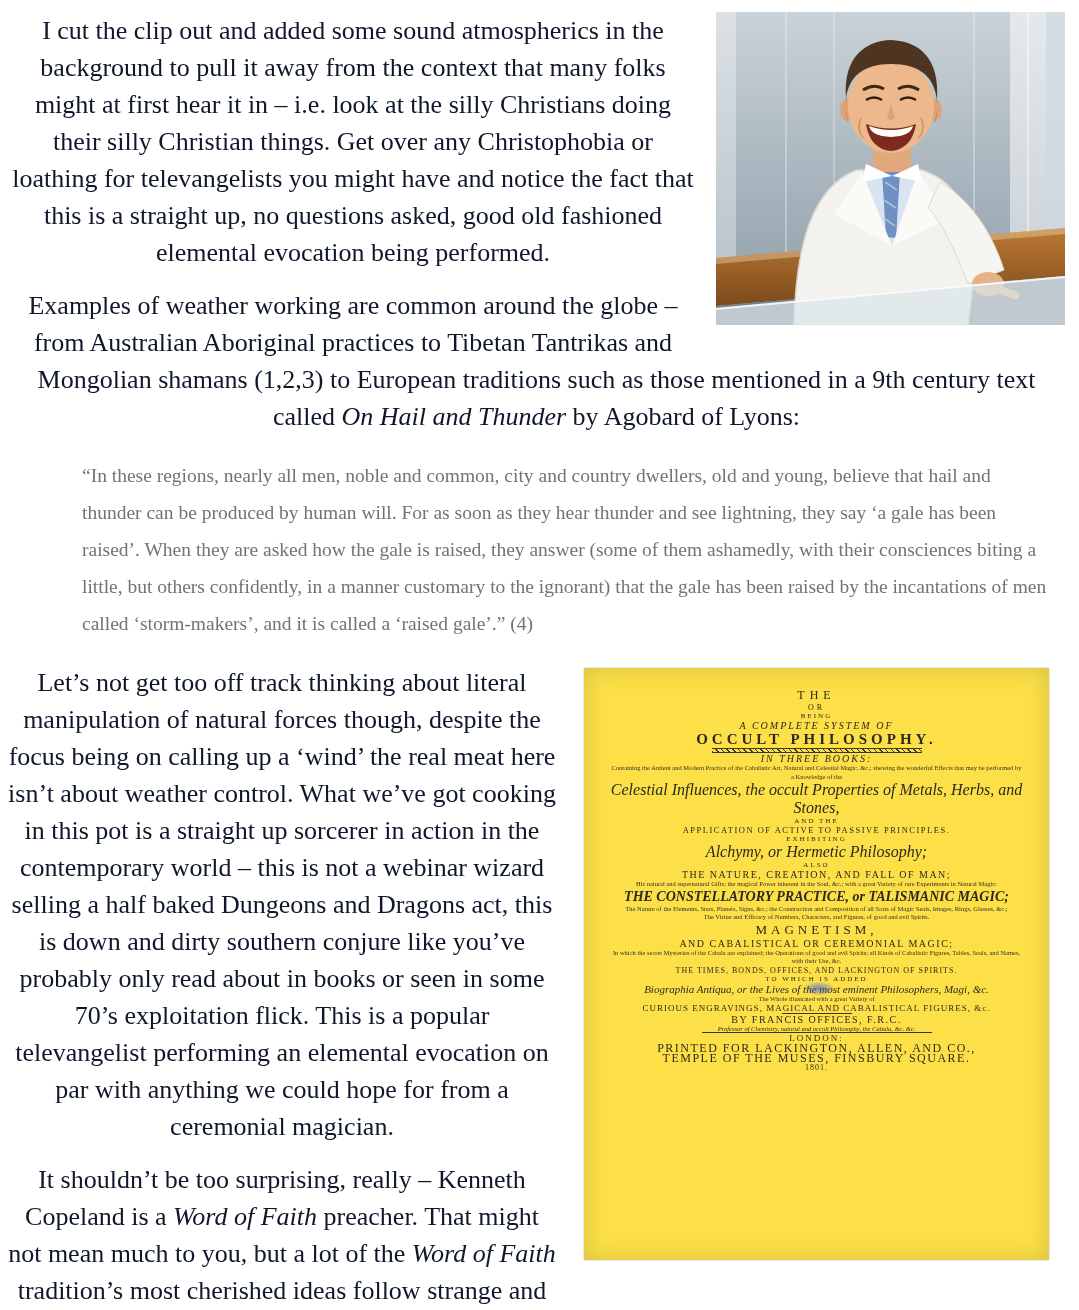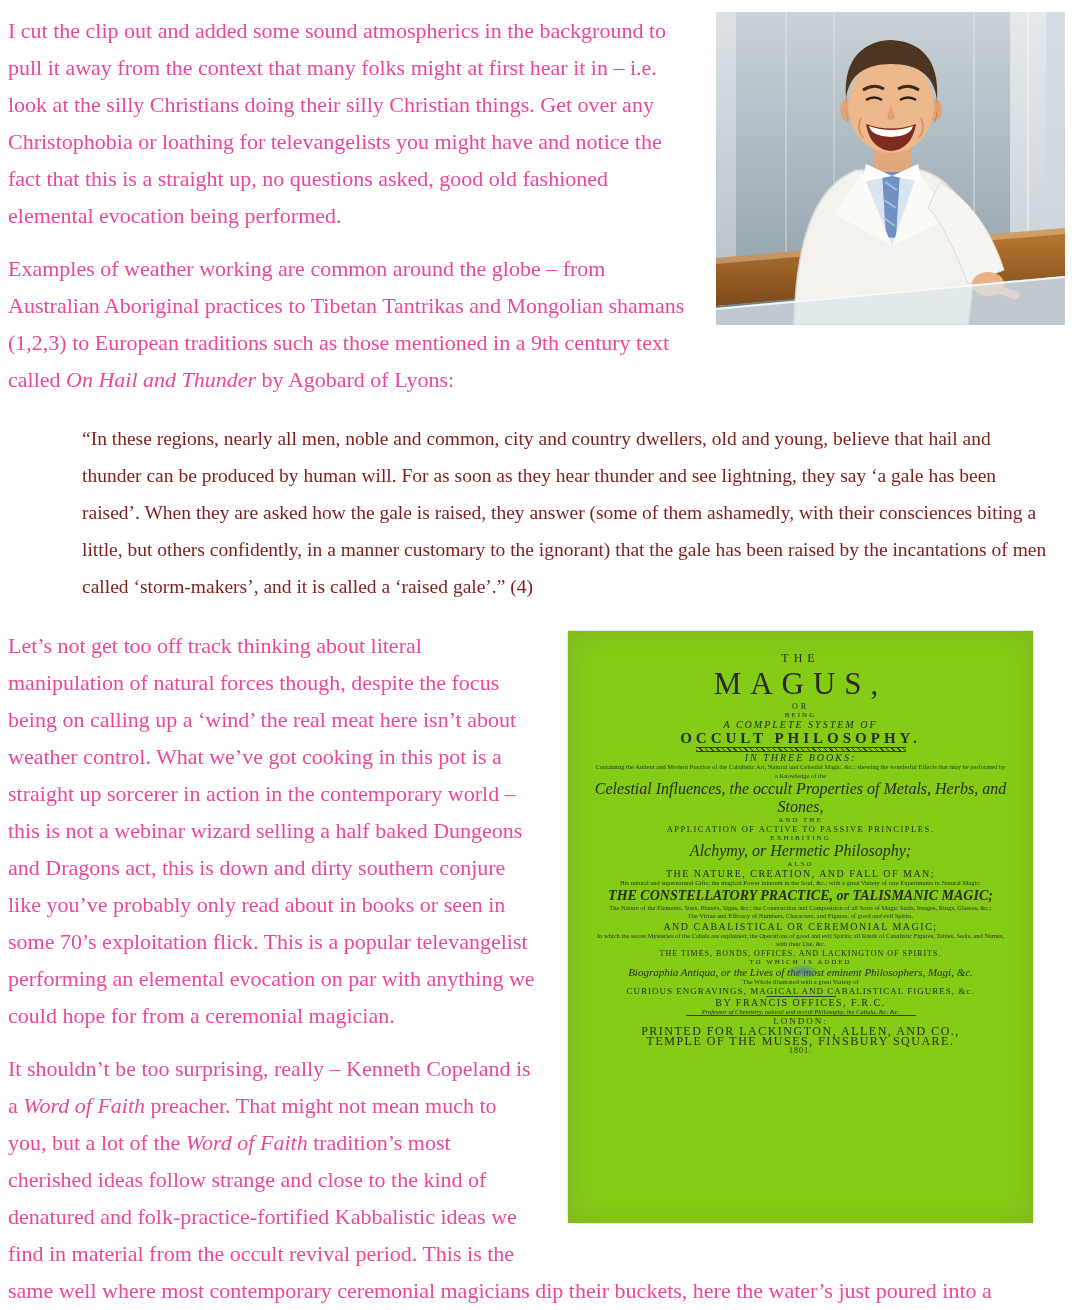--- a/index.html
+++ b/index.html
@@ -4,37 +4,37 @@
 <style>
   * { margin:0; padding:0; box-sizing:border-box; }
   html,body { background:#ffffff; }
   body {
     width:1079px; min-height:1310px;
     font-family:"Liberation Serif","DejaVu Serif",serif;
     color:#3a3a3a;
   }
   .page { padding:12px 14px 30px 8px; }
   .body-para {
-    font-size:22px; line-height:37px; margin-bottom:16px; color:#ec4899;
+    font-size:26px; line-height:37px; margin-bottom:16px; color:#0f172a;text-align:center;
   }
   .body-para .it { font-style:italic; }
   .photo-float {
     float:right; width:349px; height:313px; margin:0 0 12px 18px;
     overflow:hidden;
   }
   .photo-float svg { display:block; width:100%; height:100%; }
   blockquote.quote {
     clear:right;
     font-size:19.5px; line-height:37px;
-    margin:22px 16px 22px 74px; color:#7f1d1d;
+    margin:22px 16px 22px 74px; color:#737373;
   }
   
   .magus-float {
-    float:right; width:465px; height:592px; margin:4px 32px 14px 28px;
-    background:#84cc16;
+    float:right; width:465px; height:592px; margin:4px 16px 14px 28px;
+    background:#fde047;
     box-shadow: inset 0 0 26px rgba(120,110,60,0.28), 0 0 2px rgba(0,0,0,0.25);
     overflow:hidden;
   }
   .mg { text-align:center; color:#2b2920; padding:20px 26px 16px; }
   .mg div { margin:0 auto; }
   .t-the      { font-size:12px; letter-spacing:5px; margin-bottom:3px; }
   .t-magus    { font-size:31px; letter-spacing:9px; margin-bottom:1px; }
   .t-or       { font-size:8px;  letter-spacing:3px; margin-bottom:2px; }
   .t-celest   { font-size:19px; font-style:italic; font-weight:bold; letter-spacing:2px; margin-bottom:4px; }
   .t-tinycap  { font-size:7px;  letter-spacing:2px; margin-bottom:2px; }
@@ -153,39 +153,39 @@
 
   <p class="body-para"><span>I cut the clip out and added some sound atmospherics in the background to pull it away from the context that many folks might at first hear it in – i.e. look at the silly Christians doing their silly Christian things. Get over any Christophobia or loathing for televangelists you might have and notice the fact that this is a straight up, no questions asked, good old fashioned elemental evocation being performed.</span></p>
 
   <p class="body-para"><span>Examples of weather working are common around the globe – from Australian Aboriginal practices to Tibetan Tantrikas and Mongolian shamans (1,2,3) to European traditions such as those mentioned in a 9th century text called </span><span class="it">On Hail and Thunder</span><span> by Agobard of Lyons:</span></p>
 
   <blockquote class="quote"><span>“In these regions, nearly all men, noble and common, city and country dwellers, old and young, believe that hail and thunder can be produced by human will. For as soon as they hear thunder and see lightning, they say ‘a gale has been raised’. When they are asked how the gale is raised, they answer (some of them ashamedly, with their consciences biting a little, but others confidently, in a manner customary to the ignorant) that the gale has been raised by the incantations of men called ‘storm-makers’, and it is called a ‘raised gale’.” (4)</span></blockquote>
 
   <div class="magus-float">
     <div class="mg">
       <div class="t-the">THE</div>
-      <div class="t-magus">MAGUS,</div>
       <div class="t-or">OR</div>
       <div class="t-tinycap">BEING</div>
       <div class="t-complete">A COMPLETE SYSTEM OF</div>
       <div class="t-occult">OCCULT PHILOSOPHY.</div>
       <div class="orn"></div>
       <div class="t-books">IN THREE BOOKS:</div>
       <div class="t-fine">Containing the Antient and Modern Practice of the Cabalistic Art, Natural and Celestial Magic, &amp;c.; shewing the wonderful Effects that may be performed by a Knowledge of the</div>
       <div class="t-italmed">Celestial Influences, the occult Properties of Metals, Herbs, and Stones,</div>
       <div class="t-tinycap">AND THE</div>
       <div class="t-capsm">APPLICATION OF ACTIVE TO PASSIVE PRINCIPLES.</div>
       <div class="t-tinycap">EXHIBITING</div>
       <div class="t-italmed">Alchymy, or Hermetic Philosophy;</div>
       <div class="t-tinycap">ALSO</div>
       <div class="t-capmed2">THE NATURE, CREATION, AND FALL OF MAN;</div>
       <div class="t-fine">His natural and supernatural Gifts; the magical Power inherent in the Soul, &amp;c.; with a great Variety of rare Experiments in Natural Magic:</div>
       <div class="t-boldital">THE CONSTELLATORY PRACTICE, or TALISMANIC MAGIC;</div>
       <div class="t-fine">The Nature of the Elements, Stars, Planets, Signs, &amp;c.; the Construction and Composition of all Sorts of Magic Seals, Images, Rings, Glasses, &amp;c.;</div>
       <div class="t-fine">The Virtue and Efficacy of Numbers, Characters, and Figures, of good and evil Spirits.</div>
+      <div class="t-magnet">MAGNETISM,</div>
       <div class="t-capmed2">AND CABALISTICAL OR CEREMONIAL MAGIC;</div>
       <div class="t-fine">In which the secret Mysteries of the Cabala are explained; the Operations of good and evil Spirits; all Kinds of Cabalistic Figures, Tables, Seals, and Names, with their Use, &amp;c.</div>
       <div class="t-times">THE TIMES, BONDS, OFFICES, AND LACKINGTON OF SPIRITS.</div>
       <div class="t-tinycap">TO WHICH IS ADDED</div>
       <div class="t-biog"><span class="smudge"></span><span>Biographia Antiqua, or the Lives of the most eminent Philosophers, Magi, &amp;c.</span></div>
       <div class="t-fine">The Whole illustrated with a great Variety of</div>
       <div class="t-engrav">CURIOUS ENGRAVINGS, MAGICAL AND CABALISTICAL FIGURES, &amp;c.</div>
       <div class="rule-sm"></div>
       <div class="t-author">BY FRANCIS OFFICES, F.R.C.</div>
       <div class="t-prof">Professor of Chemistry, natural and occult Philosophy, the Cabala, &amp;c. &amp;c.</div>

